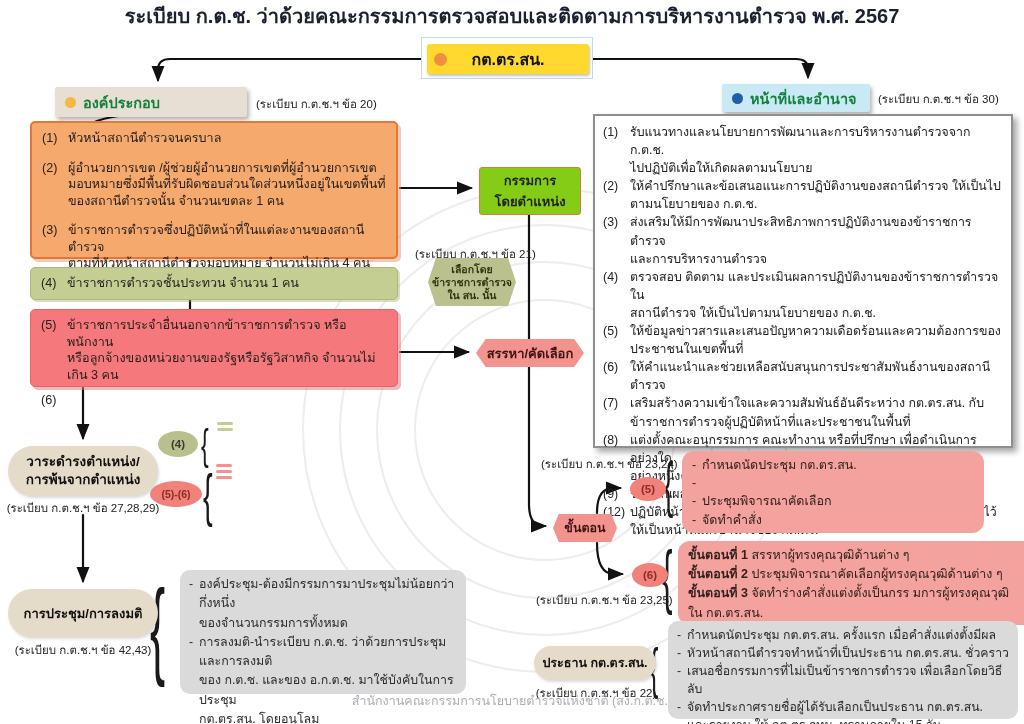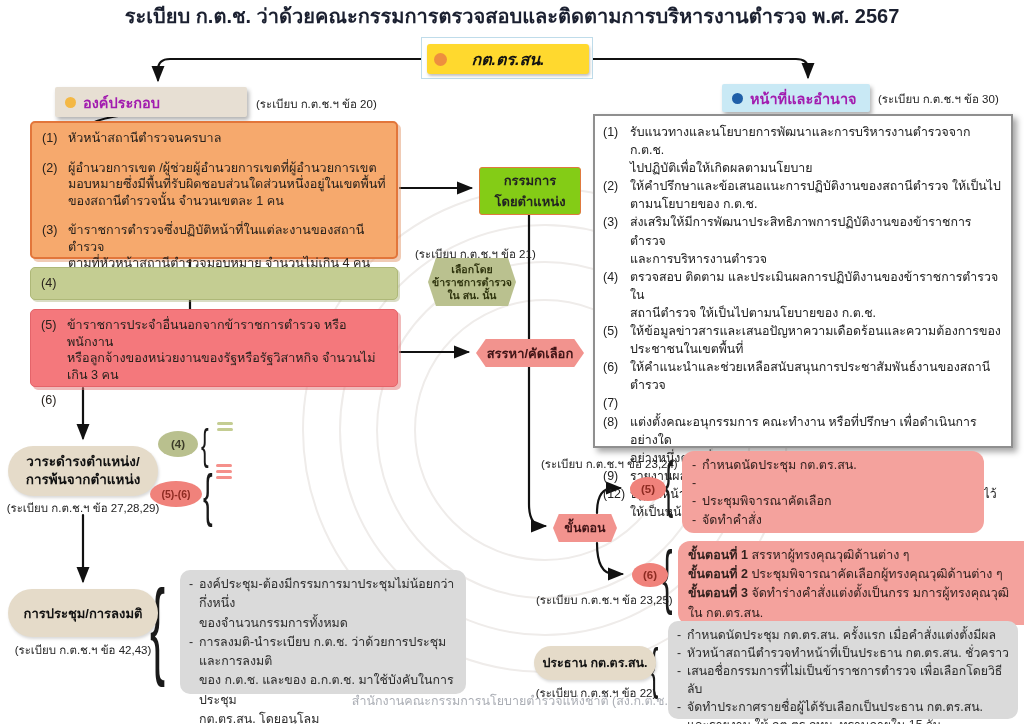--- a/index.html
+++ b/index.html
@@ -1,29 +1,29 @@
 <!DOCTYPE html>
 <html><head>
 <meta charset="utf-8">
 <style>
   html,body{margin:0;padding:0;}
   body{width:1024px;height:724px;position:relative;background:#fff;
        font-family:"Liberation Sans","DejaVu Sans",sans-serif;overflow:hidden;color:#222;}
   .abs{position:absolute;box-sizing:border-box;}
-  .z1{z-index:1;} .z2{z-index:2;font-style:italic;}
+  .z1{z-index:1;} .z2{z-index:2;}
   .pre{white-space:pre-line;}
   .center{display:flex;align-items:center;justify-content:center;text-align:center;}
 
   #title{left:0;top:8;width:1024px;text-align:center;font-size:20px;font-weight:bold;color:#1b2030;}
   #root-outline{left:421px;top:37px;width:172px;height:42px;border:1.5px solid #bfdcea;background:#fff;}
   #root-box{left:427px;top:44px;width:162px;height:30px;background:#ffd92e;border-radius:3px;
             font-size:16px;font-weight:bold;color:#111;box-shadow:1px 2px 3px rgba(0,0,0,.25);}
   .dot{border-radius:50%;display:inline-block;flex:none;}
 
-  .hdr-box{font-weight:bold;font-size:14.5px;color:#a21caf;display:flex;align-items:center;gap:7px;
+  .hdr-box{font-weight:bold;font-size:14.5px;color:#15803d;display:flex;align-items:center;gap:7px;
            padding:0 10px;box-shadow:2px 3px 4px rgba(0,0,0,.3);border-radius:2px;}
   #org-header{left:55px;top:87px;width:192px;height:30px;background:#e7dfd3;}
   #duty-header{left:722px;top:84px;width:148px;height:28px;background:#c9e9f5;}
   .ref{font-size:11.5px;color:#222;}
 
   .panel{border-radius:5px;padding:7px 10px;font-size:12.6px;line-height:16.5px;color:#27211c;}
   #org-box13{left:30px;top:121px;width:368px;height:138px;background:#f6a96d;border:2px solid #e2763b;
              display:flex;flex-direction:column;gap:13px;box-shadow:3px 3px 0 rgba(222,140,90,.45);}
   #org-box4{left:30px;top:267px;width:368px;height:33px;background:#c4cd92;border:1px solid #aeb878;
             display:flex;align-items:center;box-shadow:2px 2px 0 rgba(160,170,110,.4);}
@@ -143,20 +143,21 @@
   </div>
     <div class="item">
     <span class="num">(3)</span>
       <span class="txt">ข้าราชการตำรวจซึ่งปฏิบัติหน้าที่ในแต่ละงานของสถานีตำรวจ
 ตามที่หัวหน้าสถานีตำรวจมอบหมาย จำนวนไม่เกิน 4 คน</span>
   </div>
   </div>
 <div class="abs z1 panel" id="org-box4">
     <div class="item">
     <span class="num">(4)</span>
+      <span class="txt">ข้าราชการตำรวจชั้นประทวน จำนวน 1 คน</span>
   </div>
   </div>
 <div class="abs z1 panel" id="org-box56">
     <div class="item">
     <span class="num">(5)</span>
       <span class="txt">ข้าราชการประจำอื่นนอกจากข้าราชการตำรวจ หรือพนักงาน
 หรือลูกจ้างของหน่วยงานของรัฐหรือรัฐวิสาหกิจ จำนวนไม่เกิน 3 คน</span>
   </div>
     <div class="item">
     <span class="num">(6)</span>
@@ -188,20 +189,22 @@
     <span class="num">(5)</span>
       <span class="txt">ให้ข้อมูลข่าวสารและเสนอปัญหาความเดือดร้อนและความต้องการของ
 ประชาชนในเขตพื้นที่</span>
   </div>
     <div class="item">
     <span class="num">(6)</span>
       <span class="txt">ให้คำแนะนำและช่วยเหลือสนับสนุนการประชาสัมพันธ์งานของสถานีตำรวจ</span>
   </div>
     <div class="item">
     <span class="num">(7)</span>
+      <span class="txt">เสริมสร้างความเข้าใจและความสัมพันธ์อันดีระหว่าง กต.ตร.สน. กับ
+ข้าราชการตำรวจผู้ปฏิบัติหน้าที่และประชาชนในพื้นที่</span>
   </div>
     <div class="item">
     <span class="num">(8)</span>
       <span class="txt">แต่งตั้งคณะอนุกรรมการ คณะทำงาน หรือที่ปรึกษา เพื่อดำเนินการอย่างใด
 อย่างหนึ่งตามที่ กต.ตร.สน. มอบหมาย</span>
   </div>
     <div class="item">
     <span class="num">(9)</span>
       <span class="txt">รายงานผลการปฏิบัติงานให้ ก.ต.ช. ทราบตามที่ ก.ต.ช. กำหนด</span>
   </div>

